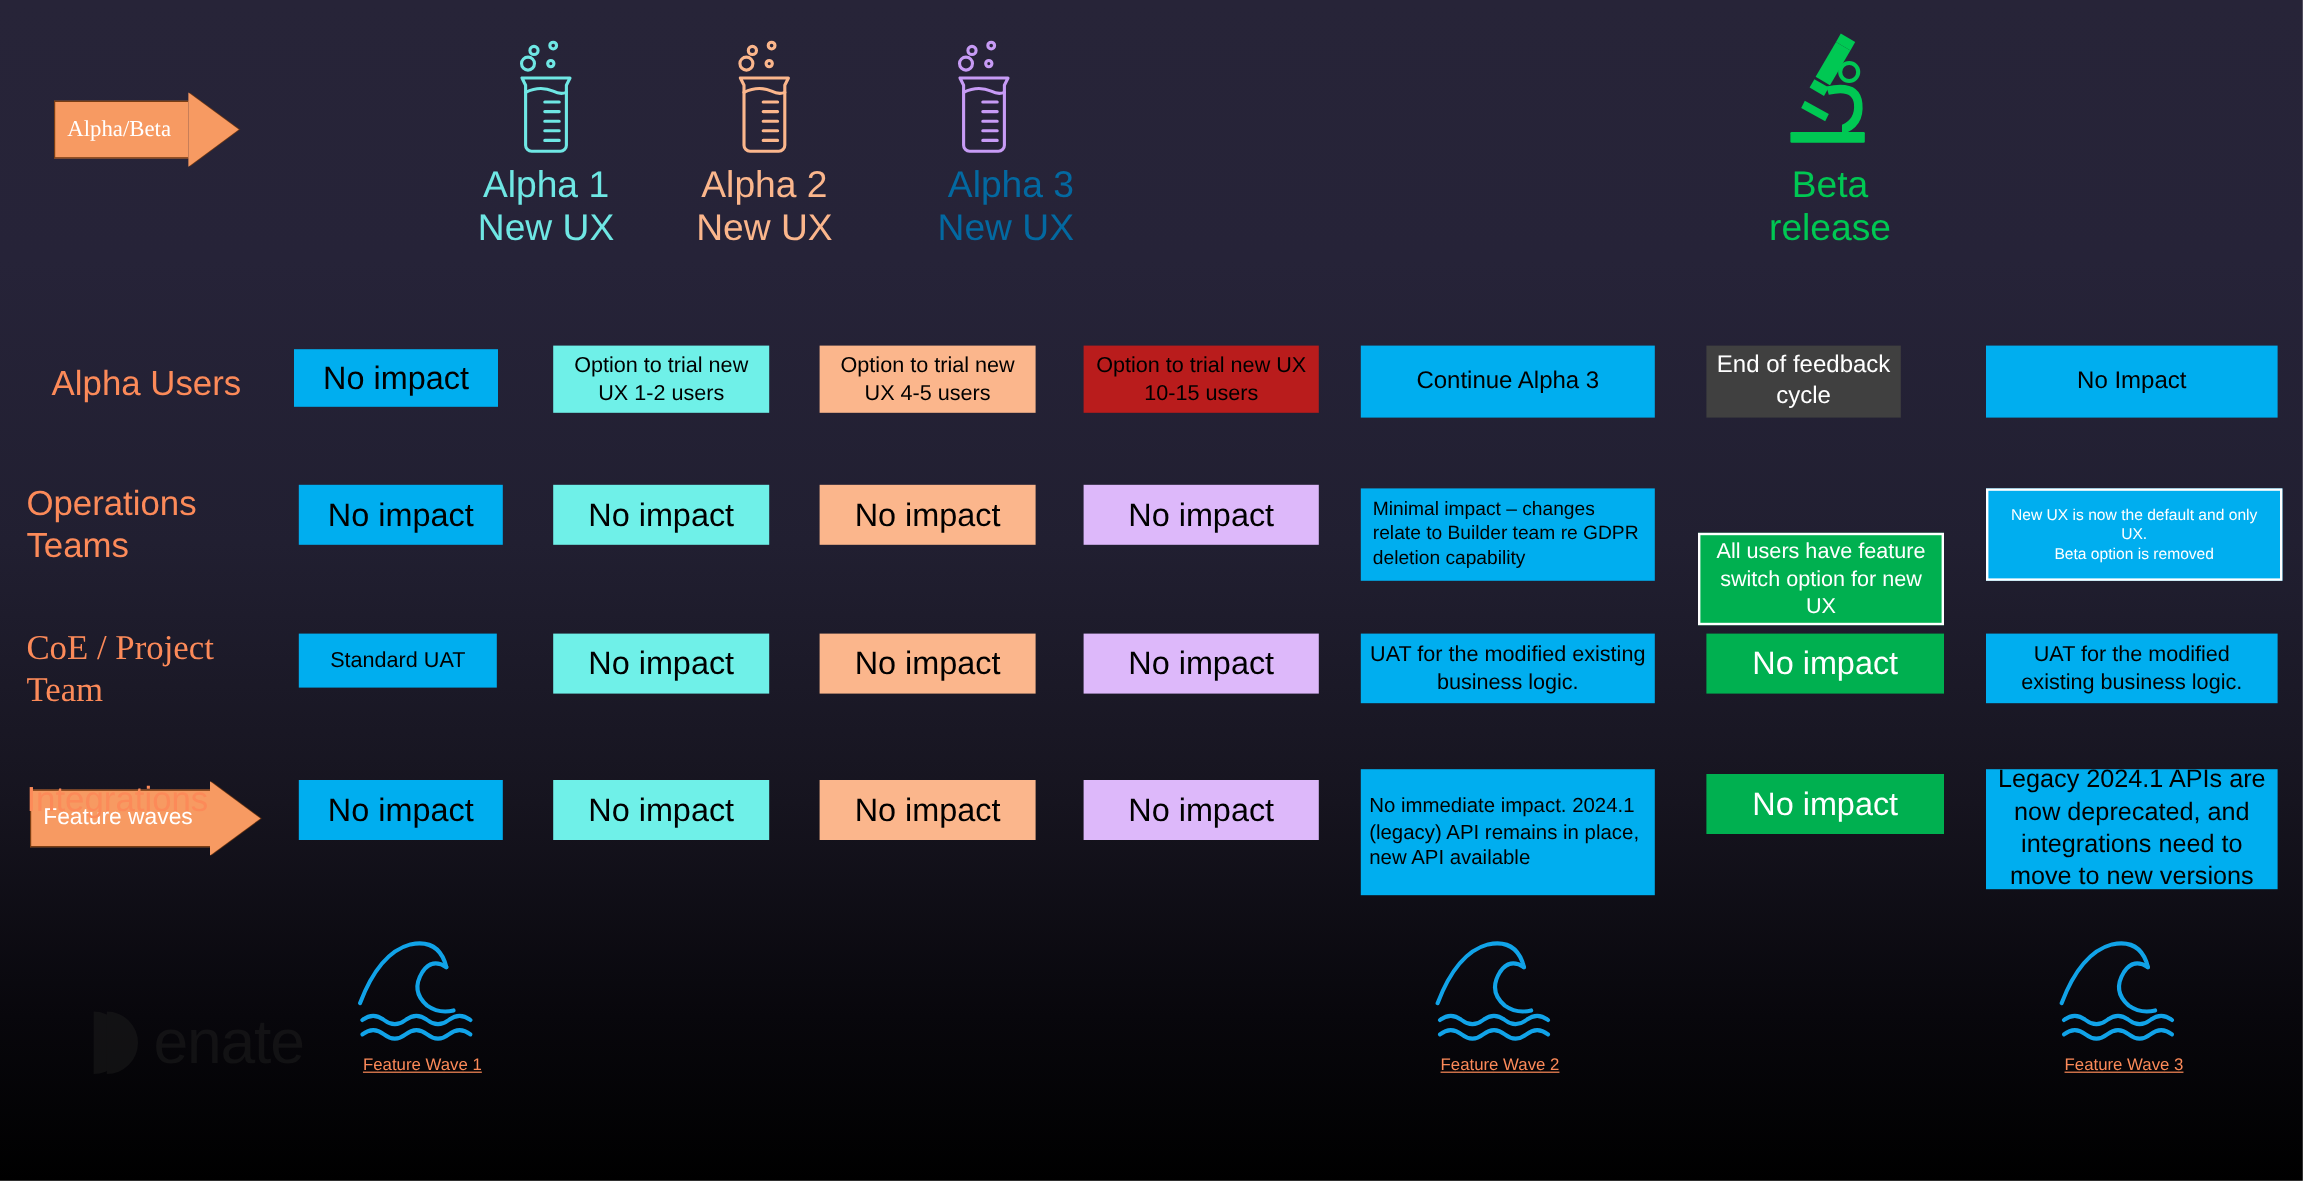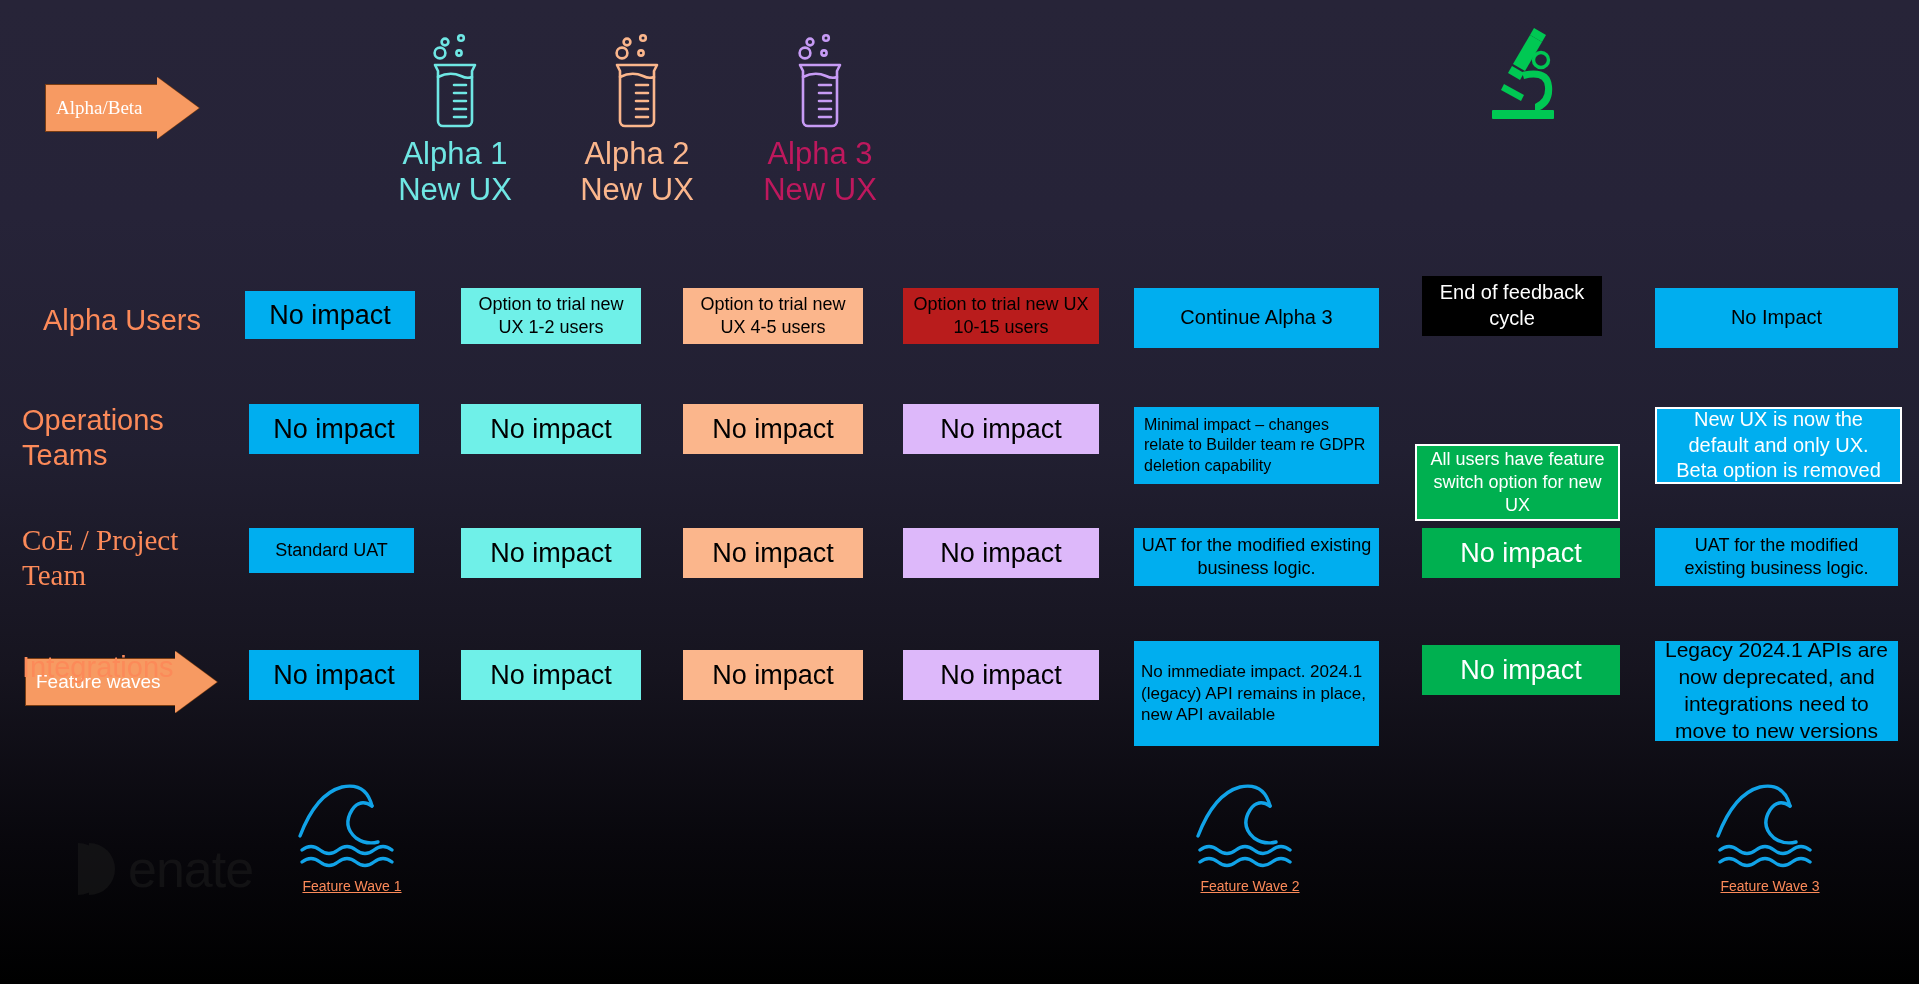--- a/index.html
+++ b/index.html
@@ -125,62 +125,64 @@
         <circle cx="27" cy="17" r="3.4"></circle>
           <circle cx="43" cy="13" r="2.8"></circle>
         <circle cx="22" cy="28" r="5.4"></circle>
           <circle cx="41" cy="28" r="2.6"></circle>
         <path d="M17 40 h40 l-3 6 v50 a5 5 0 0 1 -5 5 h-24 a5 5 0 0 1 -5 -5 v-50 z"></path>
         <path d="M20 52 q12 -6 23 -1 q6 3 11 1"></path>
         <path d="M36 60h12M36 68h12M36 76h12M36 84h12M36 92h12"></path>
       </g>
     </svg>
   </div>
-  <div class="title" style="color:#be185d;">Alpha 3
+  <div class="title" style="color:#0369a1;text-align:right;">Alpha 3
 New UX</div>
 </div>
 
 <div class="col-head" id="head-beta" style="left:1440px; top:20px; width:170px;">
   <div class="icon">
     <svg width="86" height="108" viewBox="0 0 86 108">
       <g fill="#00C853">
         <path d="M52 6 l12 7 -4 7 -12 -7 z"></path>
         <path d="M48 13 l12 7 -17 29 -12 -7 z"></path>
         <path d="M30 44 l12 7 -4 7 -12 -7 z"></path>
         <path d="M22 62 l20 11 -3 6 -20 -11 z"></path>
         <path d="M40 50 q28 -6 30 14 q2 20 -17 26 l0 -8 q11 -5 10 -17 q-1 -13 -21 -8 z"></path>
         <rect x="10" y="88" width="62" height="9" rx="1"></rect>
       </g>
       <circle cx="59" cy="38" r="7.5" fill="none" stroke="#00C853" stroke-width="3.4"></circle>
     </svg>
   </div>
+  <div class="title" style="color:#00C853;">Beta
+release</div>
 </div>
 
 <div class="row-label" style="top:303px;text-align:center;">Alpha Users</div>
 <div class="row-label" style="top:403px; white-space:pre-line;">Operations
 Teams</div>
 <div class="row-label" style="top:523px; white-space:pre-line;font-family:Liberation Serif, serif;">CoE / Project
 Team</div>
 <div class="row-label" style="top:650px;">Integrations</div>
 
 <div class="cell" style="left: 245px; top: 291px; width: 170px; height: 48px; background: rgb(0, 174, 239); color: rgb(0, 0, 0); font-size: 27px; white-space: pre-line;">No impact</div>
 <div class="cell" style="left: 461px; top: 288px; width: 180px; height: 56px; background: rgb(111, 240, 232); color: rgb(0, 0, 0); font-size: 18px; white-space: pre-line;">Option to trial new UX 1-2 users</div>
 <div class="cell" style="left: 683px; top: 288px; width: 180px; height: 56px; background: rgb(251, 182, 140); color: rgb(0, 0, 0); font-size: 18px; white-space: pre-line;">Option to trial new UX 4-5 users</div>
 <div class="cell" style="left: 903px; top: 288px; width: 196px; height: 56px; background: #b91c1c; color: rgb(0, 0, 0); font-size: 18px; white-space: pre-line;">Option to trial new UX 10-15 users</div>
 <div class="cell" style="left: 1134px; top: 288px; width: 245px; height: 60px; background: rgb(0, 174, 239); color: rgb(0, 0, 0); font-size: 20px; white-space: pre-line;">Continue Alpha 3</div>
-<div class="cell" style="left: 1422px; top: 276px; width: 180px; height: 60px; background: #000000; color: rgb(255, 255, 255); font-size: 20px; white-space: pre-line;">End of feedback cycle</div>
+<div class="cell" style="left: 1422px; top: 288px; width: 162px; height: 60px; background: #404040; color: rgb(255, 255, 255); font-size: 20px; white-space: pre-line;">End of feedback cycle</div>
 <div class="cell" style="left: 1655px; top: 288px; width: 243px; height: 60px; background: rgb(0, 174, 239); color: rgb(0, 0, 0); font-size: 20px; white-space: pre-line;">No Impact</div>
 
 <div class="cell" style="left: 249px; top: 404px; width: 170px; height: 50px; background: rgb(0, 174, 239); color: rgb(0, 0, 0); font-size: 27px; white-space: pre-line;">No impact</div>
 <div class="cell" style="left: 461px; top: 404px; width: 180px; height: 50px; background: rgb(111, 240, 232); color: rgb(0, 0, 0); font-size: 27px; white-space: pre-line;">No impact</div>
 <div class="cell" style="left: 683px; top: 404px; width: 180px; height: 50px; background: rgb(251, 182, 140); color: rgb(0, 0, 0); font-size: 27px; white-space: pre-line;">No impact</div>
 <div class="cell" style="left: 903px; top: 404px; width: 196px; height: 50px; background: rgb(221, 184, 250); color: rgb(0, 0, 0); font-size: 27px; white-space: pre-line;">No impact</div>
 <div class="cell" style="left: 1134px; top: 407px; width: 245px; height: 77px; background: rgb(0, 174, 239); color: rgb(0, 0, 0); font-size: 16px; white-space: pre-line; justify-content: flex-start; text-align: left; padding-left: 10px;">Minimal impact – changes relate to Builder team re GDPR deletion capability</div>
 <div class="cell" style="left: 1415px; top: 407px; width: 205px; height: 77px; background: rgb(0, 176, 80); color: rgb(255, 255, 255); font-size: 18px; white-space: pre-line; border: 2px solid rgb(255, 255, 255); margin-top: 37px;">All users have feature switch option for new UX</div>
-<div class="cell" style="left: 1655px; top: 407px; width: 247px; height: 77px; background: rgb(0, 174, 239); color: rgb(255, 255, 255); font-size: 20px; white-space: pre-line; border: 2px solid rgb(255, 255, 255);">New UX is now the default and only UX.
+<div class="cell" style="left: 1655px; top: 407px; width: 247px; height: 77px; background: rgb(0, 174, 239); color: rgb(255, 255, 255); font-size: 13px; white-space: pre-line; border: 2px solid rgb(255, 255, 255);">New UX is now the default and only UX.
 Beta option is removed</div>
 
 <div class="cell" style="left: 249px; top: 528px; width: 165px; height: 45px; background: rgb(0, 174, 239); color: rgb(0, 0, 0); font-size: 18px; white-space: pre-line;">Standard UAT</div>
 <div class="cell" style="left: 461px; top: 528px; width: 180px; height: 50px; background: rgb(111, 240, 232); color: rgb(0, 0, 0); font-size: 27px; white-space: pre-line;">No impact</div>
 <div class="cell" style="left: 683px; top: 528px; width: 180px; height: 50px; background: rgb(251, 182, 140); color: rgb(0, 0, 0); font-size: 27px; white-space: pre-line;">No impact</div>
 <div class="cell" style="left: 903px; top: 528px; width: 196px; height: 50px; background: rgb(221, 184, 250); color: rgb(0, 0, 0); font-size: 27px; white-space: pre-line;">No impact</div>
 <div class="cell" style="left: 1134px; top: 528px; width: 245px; height: 58px; background: rgb(0, 174, 239); color: rgb(0, 0, 0); font-size: 18px; white-space: pre-line;">UAT for the modified existing business logic.</div>
 <div class="cell" style="left: 1422px; top: 528px; width: 198px; height: 50px; background: rgb(0, 176, 80); color: rgb(255, 255, 255); font-size: 27px; white-space: pre-line;">No impact</div>
 <div class="cell" style="left: 1655px; top: 528px; width: 243px; height: 58px; background: rgb(0, 174, 239); color: rgb(0, 0, 0); font-size: 18px; white-space: pre-line;">UAT for the modified existing business logic.</div>
 

